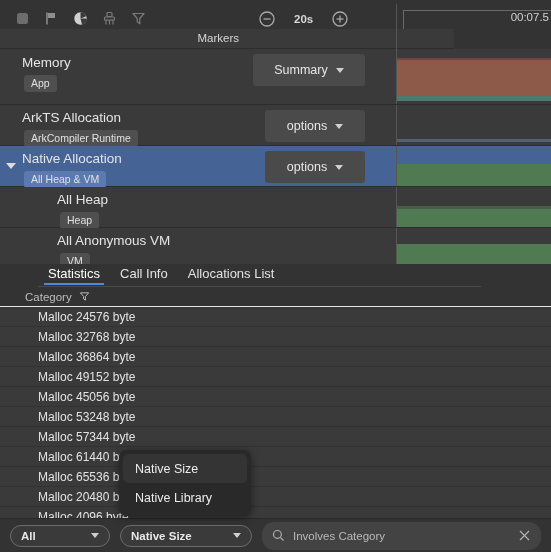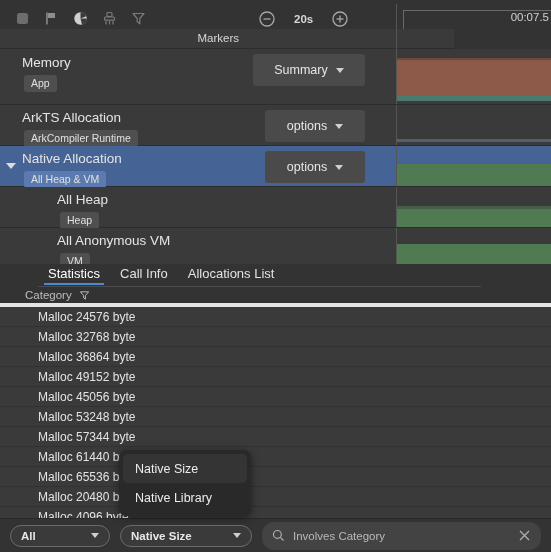--- a/index.html
+++ b/index.html
@@ -128,21 +128,21 @@
   .tab.active { color: #ffffff; }
   .tab.active::after {
     content: ""; position: absolute; left: 6px; right: 6px; bottom: -1px;
     height: 2px; background: #4d87d6;
   }
 
   
   .col-head {
     position: absolute; left: 0; top: 287px; width: 551px; height: 20px;
     background: #333333;
-    border-bottom: 4px solid #e5e5e5;
+    border-bottom: 1px solid #e5e5e5;
     display: flex; align-items: center;
   }
   .col-head-label {
     font-size: 11.5px; color: #bdbdbd; padding-left: 25px;
   }
   .filter-ico { margin-left: 7px; width: 11px; height: 11px; }
 
   .table-body {
     position: absolute; left: 0; top: 307px; width: 551px; height: 211px;
     background: #3a3a3a; overflow: hidden; text-align: center;

